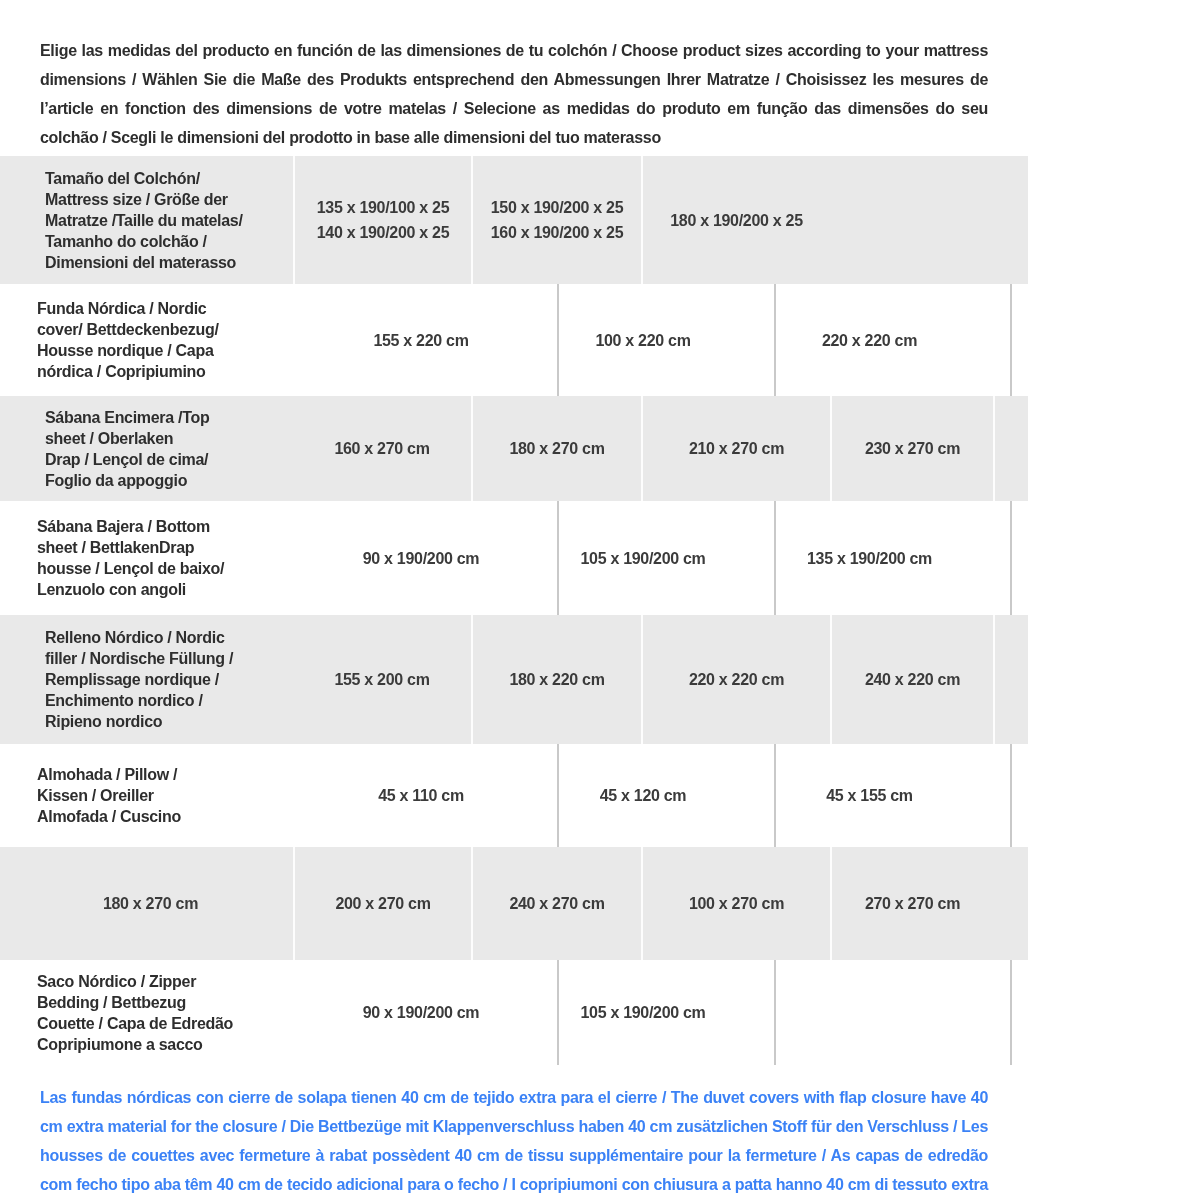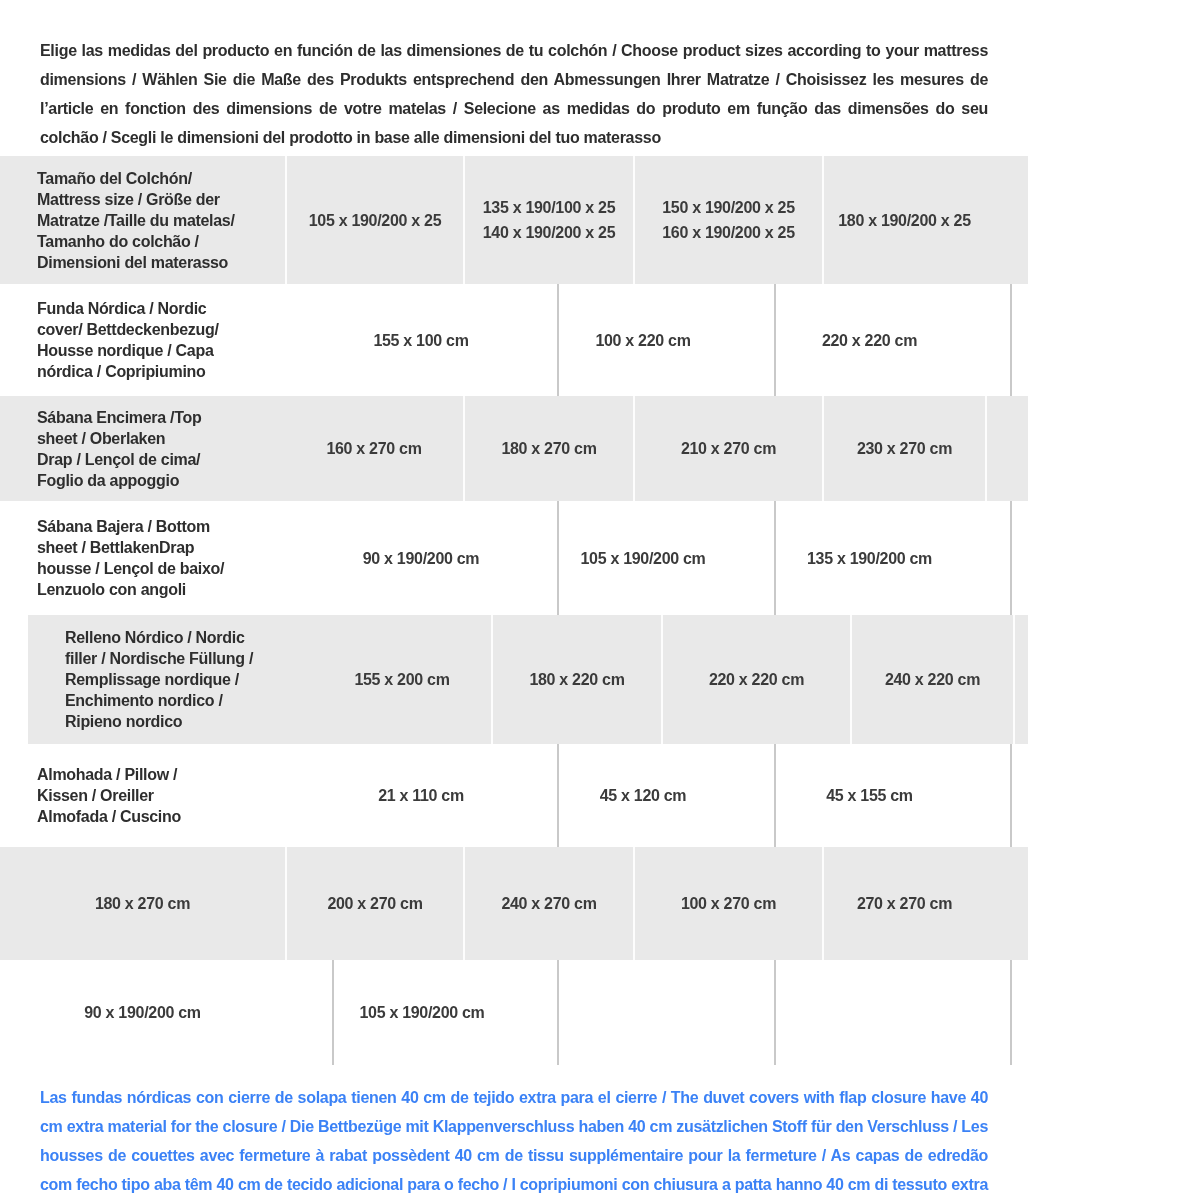--- a/index.html
+++ b/index.html
@@ -24,28 +24,28 @@
     white-space: normal;
   }
 
   .size-table { margin-top: 4px; width: 1200px; }
 
   .t-row {
     display: grid;
     grid-template-columns: 285px 178px 170px 189px 163px 215px;
     align-items: stretch;
   }
-  .t-row.gray  { background: #e9e9e9; --sep: #fdfdfd; }
+  .t-row.gray  { background: #e9e9e9; padding-left: 8px; --sep: #fdfdfd; }
   .t-row.white { background: #ffffff; gap: 47px; --sep: #c9c9c9; }
 
   .size-table .t-row:nth-child(1) { min-height: 128px; }
   .size-table .t-row:nth-child(2) { min-height: 112px; }
   .size-table .t-row:nth-child(3) { min-height: 105px; }
   .size-table .t-row:nth-child(4) { min-height: 114px; }
-  .size-table .t-row:nth-child(5) { min-height: 129px; margin-left: 28px; }
+  .size-table .t-row:nth-child(5) { min-height: 129px; }
   .size-table .t-row:nth-child(6) { min-height: 103px; }
   .size-table .t-row:nth-child(7) { min-height: 113px; }
   .size-table .t-row:nth-child(8) { min-height: 105px; }
 
   .cell {
     display: flex;
     align-items: center;
     justify-content: center;
     text-align: center;
     white-space: pre-line;
@@ -79,33 +79,32 @@
 <div class="page">
   <p class="intro">Elige las medidas del producto en función de las dimensiones de tu colchón / Choose product sizes according to your mattress dimensions / Wählen Sie die Maße des Produkts entsprechend den Abmessungen Ihrer Matratze / Choisissez les mesures de l’article en fonction des dimensions de votre matelas / Selecione as medidas do produto em função das dimensões do seu colchão / Scegli le dimensioni del prodotto in base alle dimensioni del tuo materasso</p>
 
   <div class="size-table" id="size-table">
       <div class="t-row gray">
         <div class="cell label">Tamaño del Colchón/
 Mattress size / Größe der
 Matratze /Taille du matelas/
 Tamanho do colchão /
 Dimensioni del materasso</div>
-        <div class="cell num sep">105 x 190/200 x 25</div>
         <div class="cell num sep">135 x 190/100 x 25
 140 x 190/200 x 25</div>
         <div class="cell num sep">150 x 190/200 x 25
 160 x 190/200 x 25</div>
         <div class="cell num sep">180 x 190/200 x 25</div>
       </div>
       <div class="t-row white">
         <div class="cell label">Funda Nórdica /  Nordic
 cover/ Bettdeckenbezug/
 Housse nordique  / Capa
 nórdica / Copripiumino</div>
-        <div class="cell num">155 x 100 cm</div>
+        <div class="cell num">155 x 220 cm</div>
         <div class="cell num sep">100 x 220 cm</div>
         <div class="cell num sep">220 x 220 cm</div>
         <div class="cell num sep">240 x 220 cm</div>
         <div class="cell num sep">260 x 220 cm</div>
       </div>
       <div class="t-row gray">
         <div class="cell label">Sábana Encimera /Top
 sheet / Oberlaken
 Drap / Lençol de cima/
 Foglio da appoggio</div>
@@ -134,34 +133,38 @@
         <div class="cell num">155 x 200 cm</div>
         <div class="cell num sep">180 x 220 cm</div>
         <div class="cell num sep">220 x 220 cm</div>
         <div class="cell num sep">240 x 220 cm</div>
         <div class="cell num sep">260 x 220 cm</div>
       </div>
       <div class="t-row white">
         <div class="cell label">Almohada  / Pillow /
 Kissen / Oreiller
 Almofada / Cuscino</div>
-        <div class="cell num">21 x 110 cm</div>
+        <div class="cell num">45 x 110 cm</div>
         <div class="cell num sep">45 x 120 cm</div>
         <div class="cell num sep">45 x 155 cm</div>
         <div class="cell num sep">2 (45 x 90 cm)</div>
         <div class="cell num sep">2 (45 x 110 cm)</div>
       </div>
       <div class="t-row gray">
         <div class="cell num">180 x 270 cm</div>
         <div class="cell num sep">200 x 270 cm</div>
         <div class="cell num sep">240 x 270 cm</div>
         <div class="cell num sep">100 x 270 cm</div>
         <div class="cell num sep">270 x 270 cm</div>
       </div>
       <div class="t-row white">
+        <div class="cell label">Saco Nórdico / Zipper
+Bedding / Bettbezug
+Couette  / Capa de Edredão
+Copripiumone a sacco</div>
         <div class="cell num">90 x 190/200 cm</div>
         <div class="cell num sep">105 x 190/200 cm</div>
         <div class="cell num sep"></div>
         <div class="cell num sep"></div>
         <div class="cell num sep"></div>
       </div>
     </div>
 
   <p class="footnote">Las fundas nórdicas con cierre de solapa tienen 40 cm de tejido extra para el cierre  / The duvet covers with flap closure have 40 cm extra material for the closure / Die Bettbezüge mit Klappenverschluss haben 40 cm zusätzlichen Stoff für den Verschluss / Les housses de couettes avec fermeture à rabat possèdent 40 cm de tissu supplémentaire pour la fermeture / As capas de edredão com fecho tipo aba têm 40 cm de tecido adicional para o fecho / I copripiumoni con chiusura a patta hanno 40 cm di tessuto extra per la chiusura</p>
 </div>

